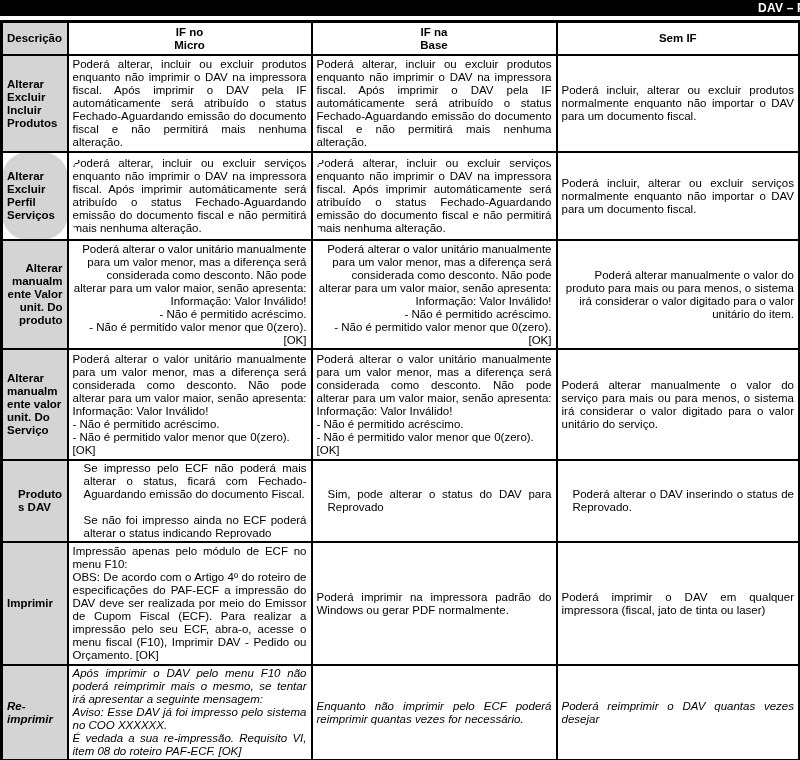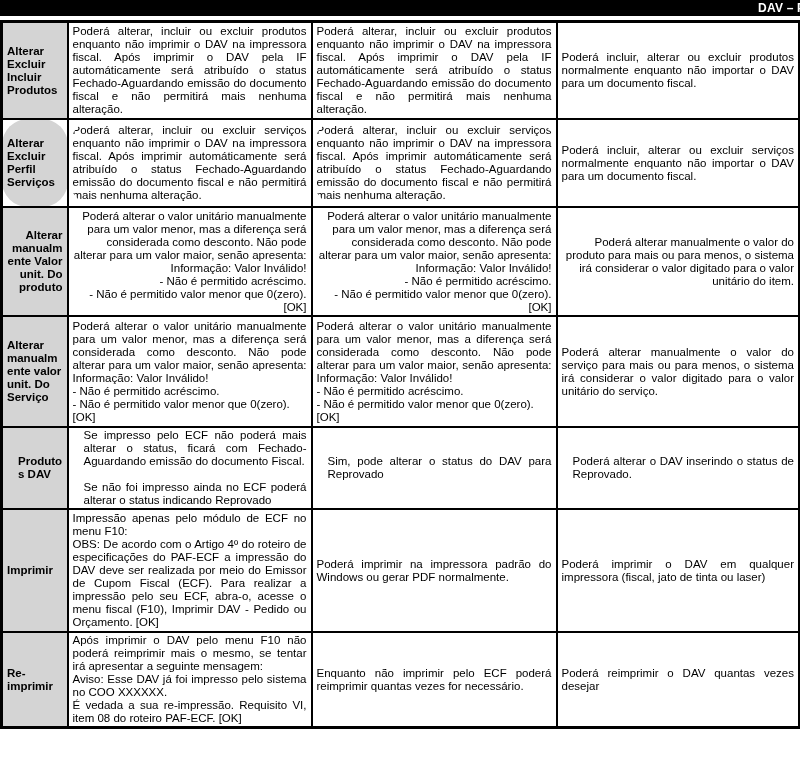--- a/index.html
+++ b/index.html
@@ -54,37 +54,45 @@
     white-space:pre-line;
     margin-top:7px;
   }
   tr.hr   td, tr.hr   th{height:29px;}
   tr.r0 td{height:93px;}
   tr.r1 td{height:84px;border-radius:26px;}
   tr.r2 td{height:105px;text-align:right;}
   tr.r3 td{height:107px;}
   tr.r4 td{height:69px;padding-left:15px;}
   tr.r5 td{height:119px;}
-  tr.r6 td{height:83px;}
+  tr.r6 td{height:83px;font-style:italic;}
 </style>
 </head>
 <body>
 
 <div class="title-bar">
   <span>DAV – Perfil V</span>
 </div>
 
 <table class="perfil">
   <colgroup>
     <col style="width:66px">
     <col style="width:244px">
     <col style="width:245px">
     <col style="width:243px">
   </colgroup>
   <tbody>
+      <tr class="hr">
+    <th class="col-label">Descrição</th>
+    <th class="col-head">IF no
+Micro</th>
+    <th class="col-head">IF na
+Base</th>
+    <th class="col-head">Sem IF</th>
+  </tr>
 
   <tr class="r0">
     <td class="row-label">Alterar Excluir Incluir Produtos</td>
     <td class="cell">Poderá alterar, incluir ou excluir produtos enquanto não imprimir o DAV na impressora fiscal. Após imprimir o DAV pela IF automáticamente será atribuído o status Fechado-Aguardando emissão do documento fiscal e não permitirá mais nenhuma alteração.</td>
     <td class="cell">Poderá alterar, incluir ou excluir produtos enquanto não imprimir o DAV na impressora fiscal. Após imprimir o DAV pela IF automáticamente será atribuído o status Fechado-Aguardando emissão do documento fiscal e não permitirá mais nenhuma alteração.</td>
     <td class="cell">Poderá incluir, alterar ou excluir produtos normalmente enquanto não importar o DAV para um documento fiscal.</td>
   </tr>
 
   <tr class="r1">
     <td class="row-label">Alterar Excluir Perfil Serviços</td>

